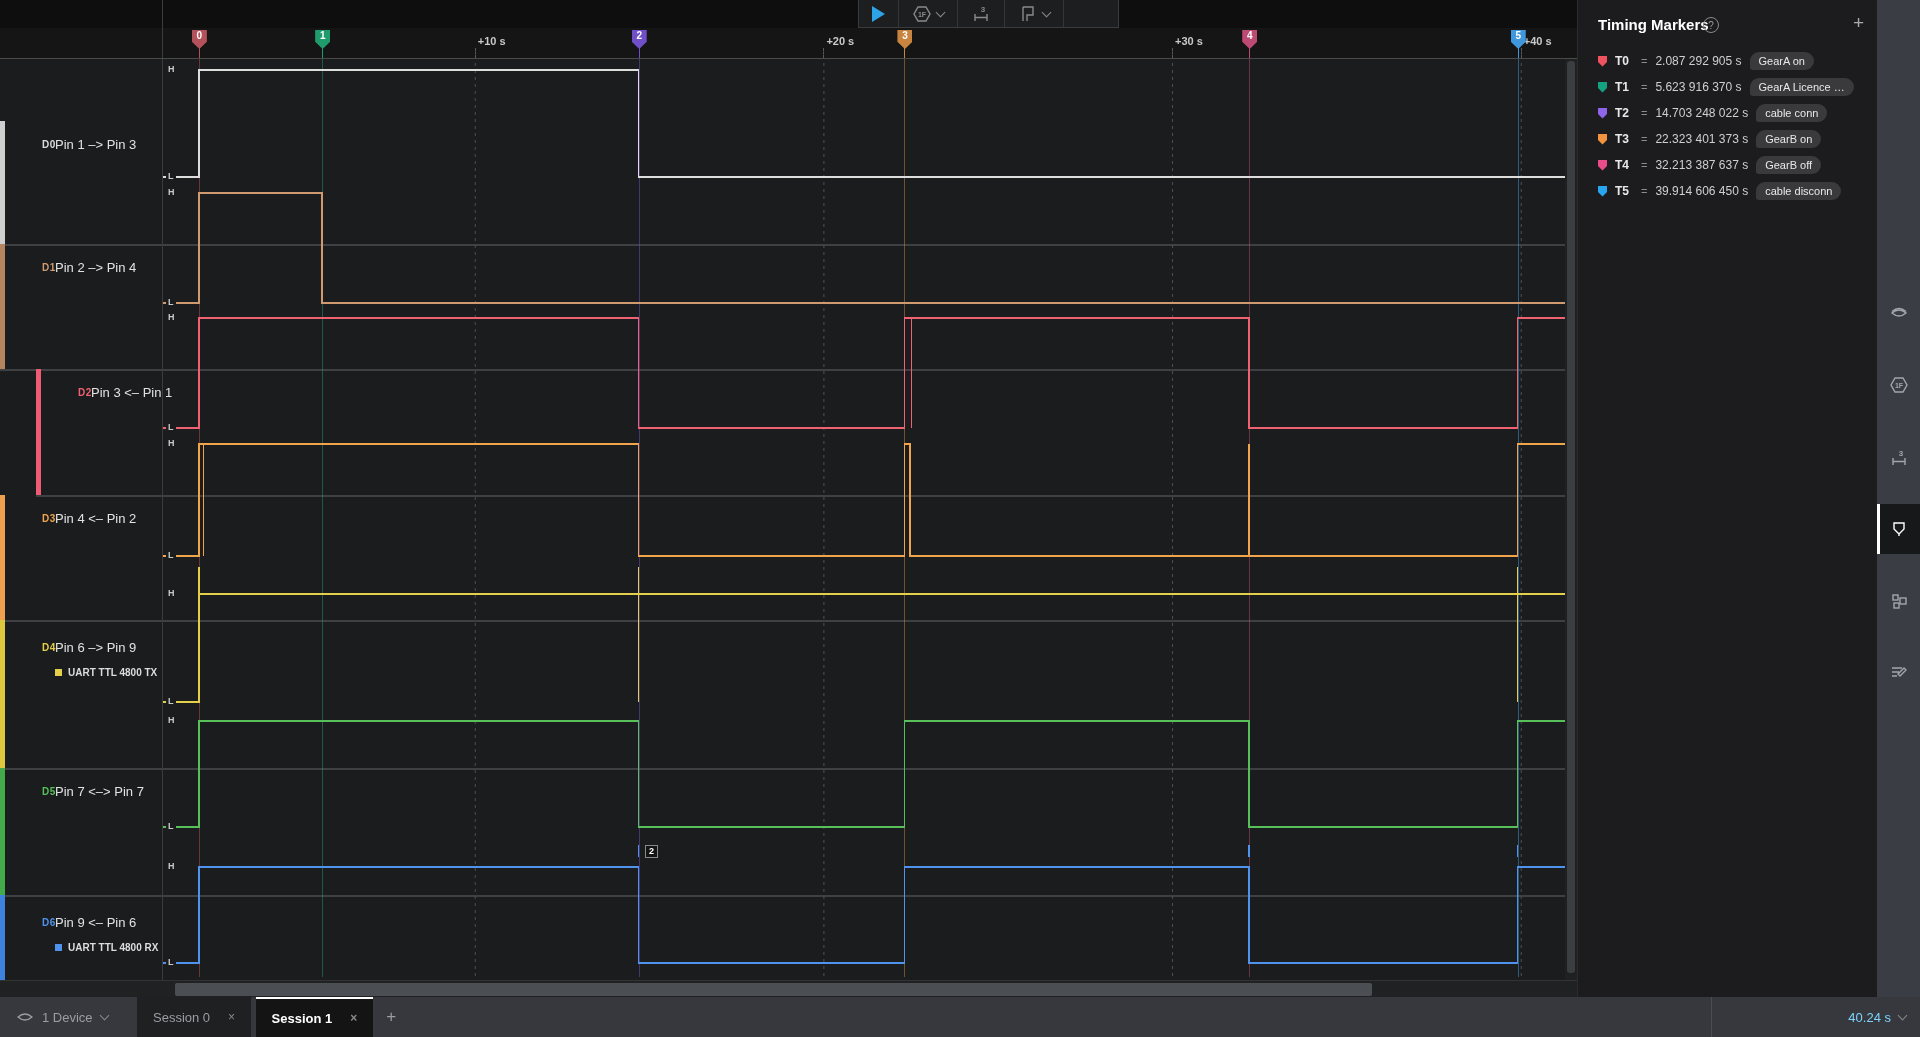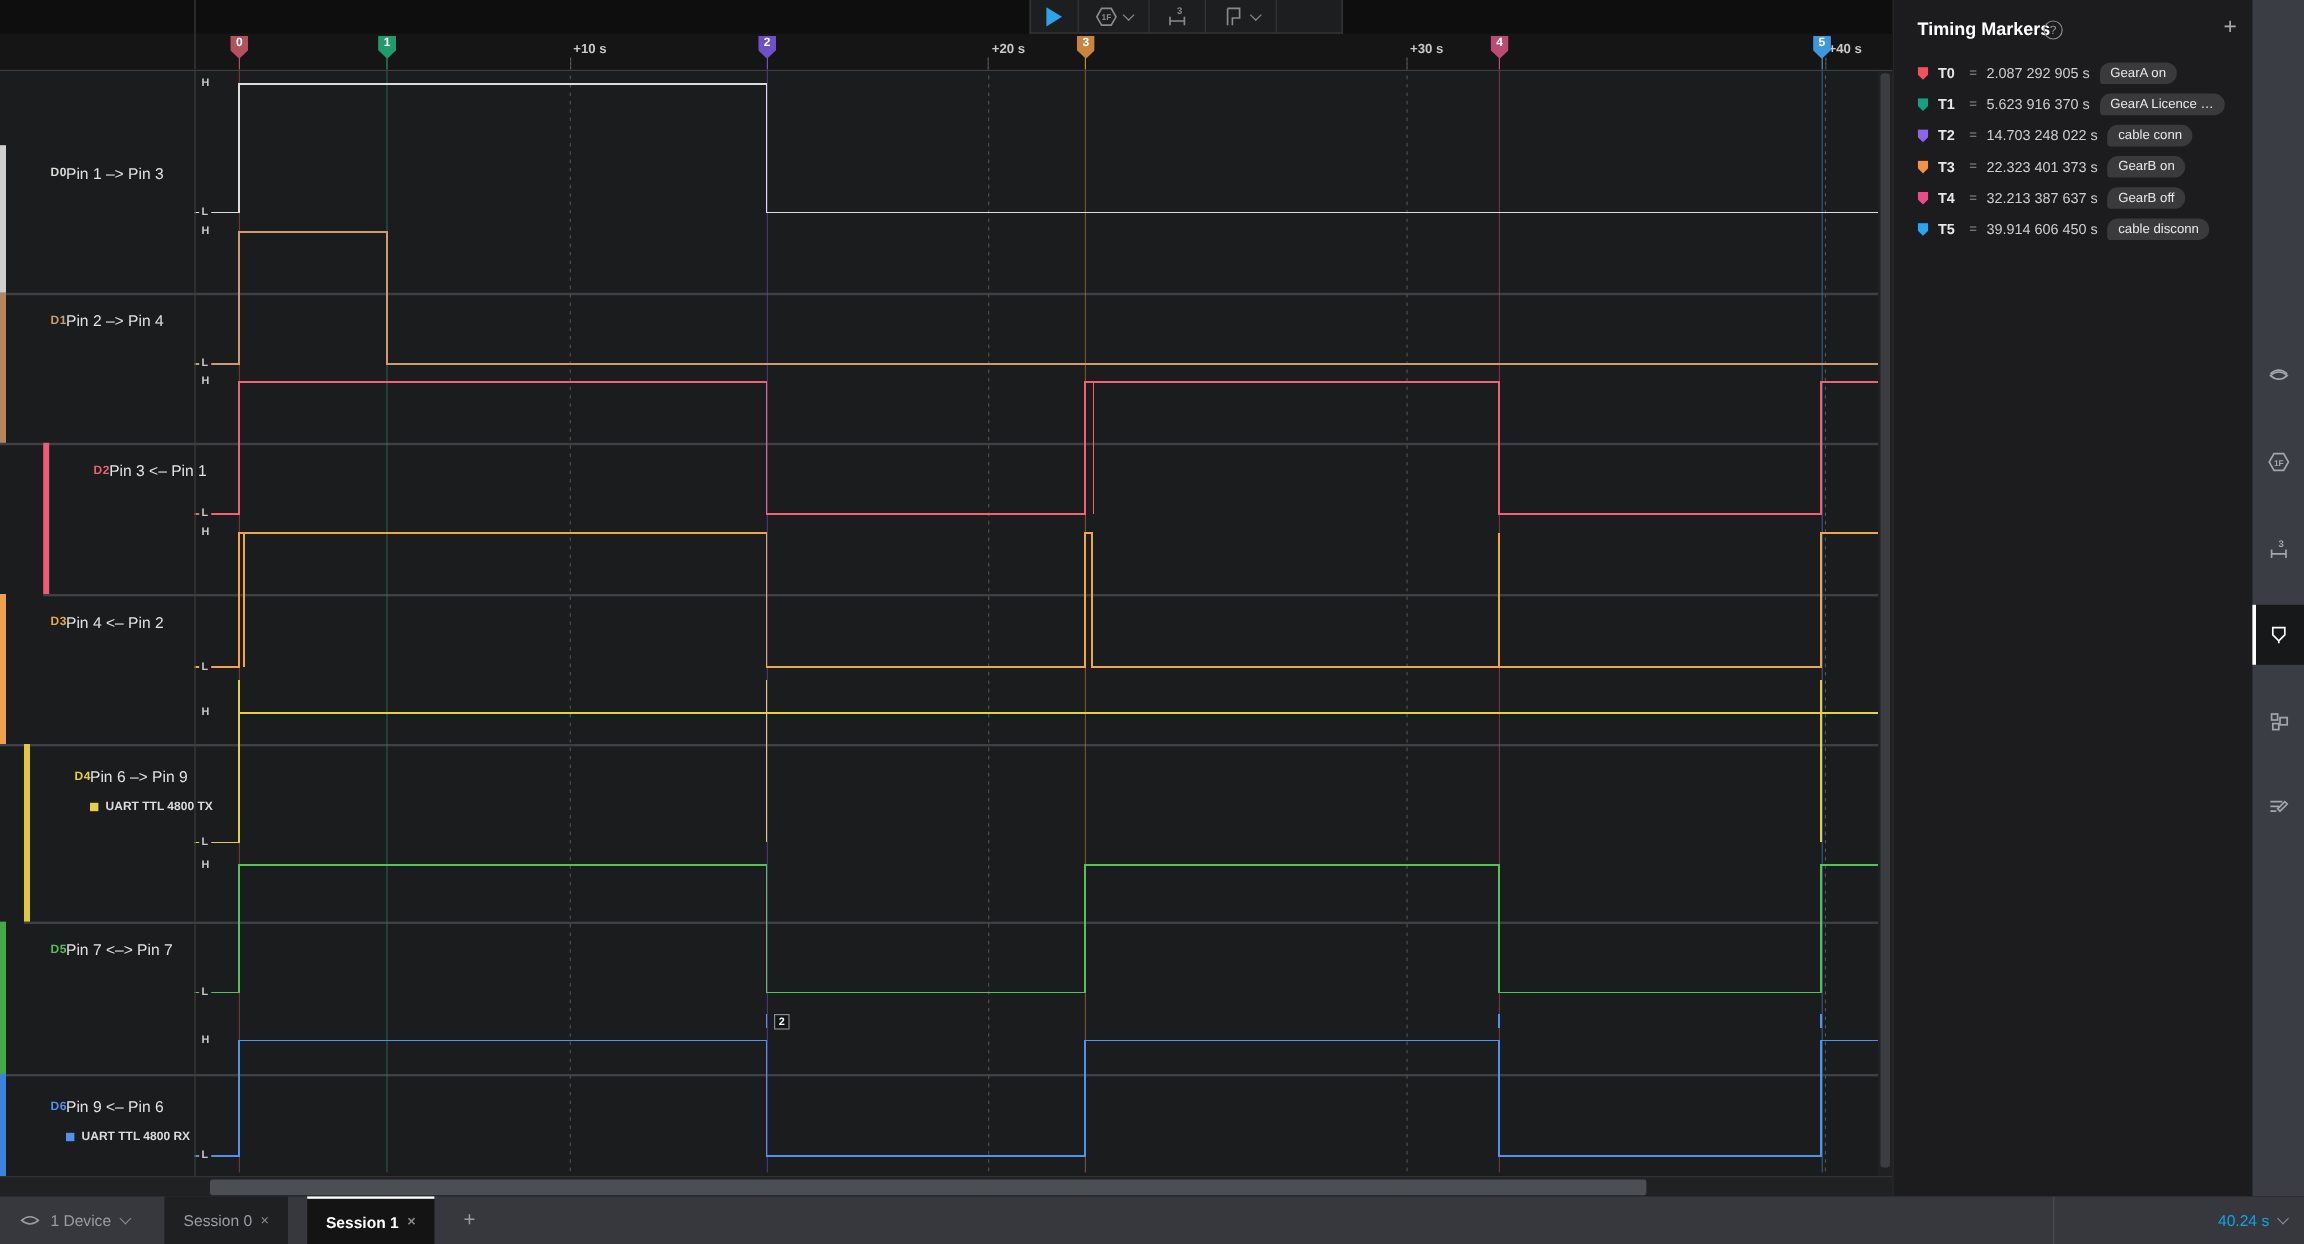--- a/index.html
+++ b/index.html
@@ -55,25 +55,25 @@
   #sidebar{position:absolute;left:1877px;top:0;width:43px;height:997px;background:#3a3d43;}
   .sb-item{position:absolute;left:0;width:43px;height:50px;display:flex;align-items:center;justify-content:center;cursor:pointer;}
   .sb-item.active{background:#17181a;}
   .sb-item.active::before{content:"";position:absolute;left:0;top:0;width:3px;height:50px;background:#fff;}
   .sb-item svg{stroke:#a3a6ad;fill:none;stroke-width:1.4;}
   .sb-item.active svg{stroke:#fff;}
   .sb-item svg text{fill:#a3a6ad;stroke:none;}
   
   #statusbar{position:absolute;left:0;top:997px;width:1920px;height:40px;background:#36383d;z-index:50;}
   #device-sel{position:absolute;left:16px;top:0;height:40px;display:flex;align-items:center;gap:8px;color:#9a9da3;font-size:13px;cursor:pointer;}
-  .tab{position:absolute;top:0;height:40px;display:flex;align-items:center;gap:7px;padding:0 16px;font-size:13px;color:#9a9da3;background:#1f2022;cursor:pointer;box-sizing:border-box;}
+  .tab{position:absolute;top:0;height:40px;display:flex;align-items:center;gap:18px;padding:0 16px;font-size:13px;color:#9a9da3;background:#1f2022;cursor:pointer;box-sizing:border-box;}
   .tab.active{background:#141415;color:#fff;font-weight:bold;border-top:2px solid #fff;}
   .tab .x{font-size:12px;color:#8a8a8a;}
   #tab-add{position:absolute;top:0;height:40px;display:flex;align-items:center;font-size:17px;color:#9a9da3;cursor:pointer;}
-  #duration{position:absolute;right:14px;top:0;height:40px;display:flex;align-items:center;gap:8px;color:#0ea5e9;font-size:13px;border-left:1px solid #4a4c51;padding-left:16px;}
+  #duration{position:absolute;right:14px;top:0;height:40px;display:flex;align-items:center;gap:8px;color:#7dd3fc;font-size:13px;border-left:1px solid #4a4c51;padding-left:16px;}
   #duration-inner{display:flex;align-items:center;gap:8px;padding-left:120px;}
 </style>
 </head>
 <body>
 
 <div id="app">
 
   <div id="channels">
     <div id="marker-lines">
         <div class="mline" style="left: 198.863px; background: rgb(180, 82, 92);"></div>
@@ -118,21 +118,21 @@
         </div>
         <div class="hl-chip" style="left: 166px; top: 254px;">H</div>
         <div class="hl-chip" style="left: 166px; top: 364px;">L</div>
         <div class="row" style="top: 437px; height: 127px;">
           <div class="strip" style="background: rgb(239, 160, 78);"></div>
           <span class="ch-badge" style="color: rgb(240, 164, 75); top: 18px;">D3</span>
           <span class="ch-name" style="top: 16px;">Pin 4 &lt;– Pin 2</span>
         </div>
         <div class="hl-chip" style="left: 166px; top: 380px;">H</div>
         <div class="hl-chip" style="left: 166px; top: 492px;">L</div>
-        <div class="row" style="top: 562px; height: 150px; margin-left: 20px;">
+        <div class="row" style="top: 562px; height: 150px;">
           <div class="strip" style="background: rgb(221, 200, 62);"></div>
           <span class="ch-badge" style="color: rgb(227, 207, 73); top: 22px;">D4</span>
           <span class="ch-name" style="top: 20px;">Pin 6 –&gt; Pin 9</span>
           <span class="ch-sub" style="top: 47px;">
             <span class="bullet" style="background: rgb(227, 207, 73);"></span>
             <span>UART TTL 4800 TX</span>
           </span>
         </div>
         <div class="hl-chip" style="left: 166px; top: 530px;">H</div>
         <div class="hl-chip" style="left: 166px; top: 638px;">L</div>

